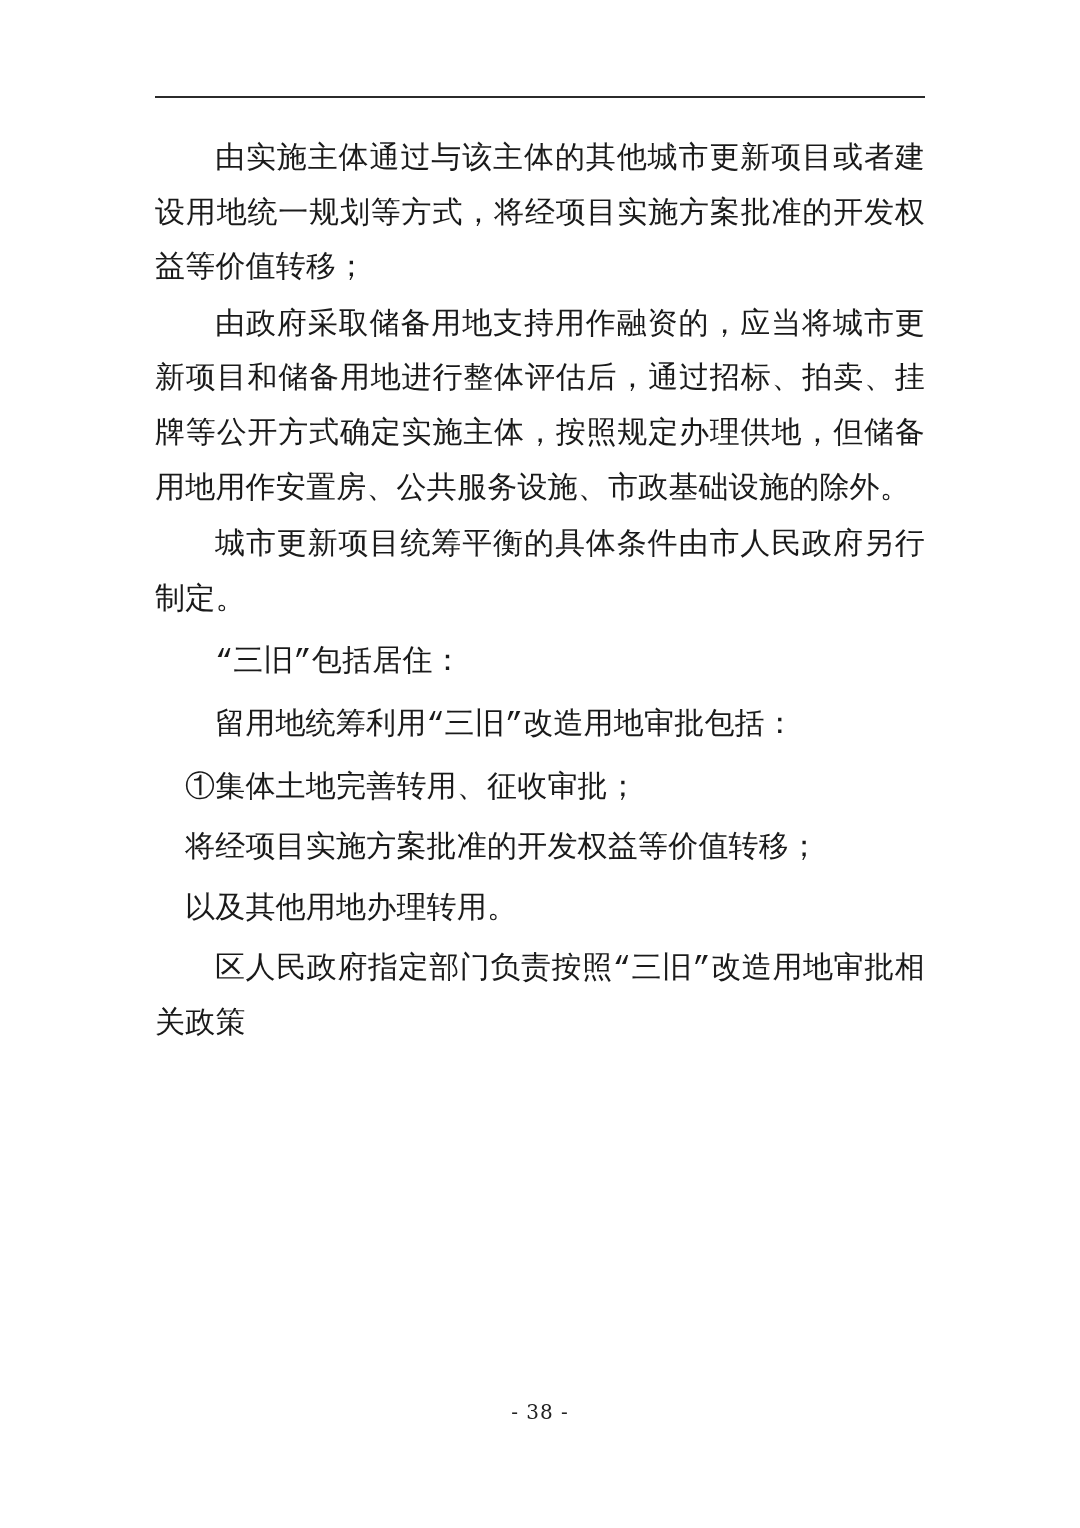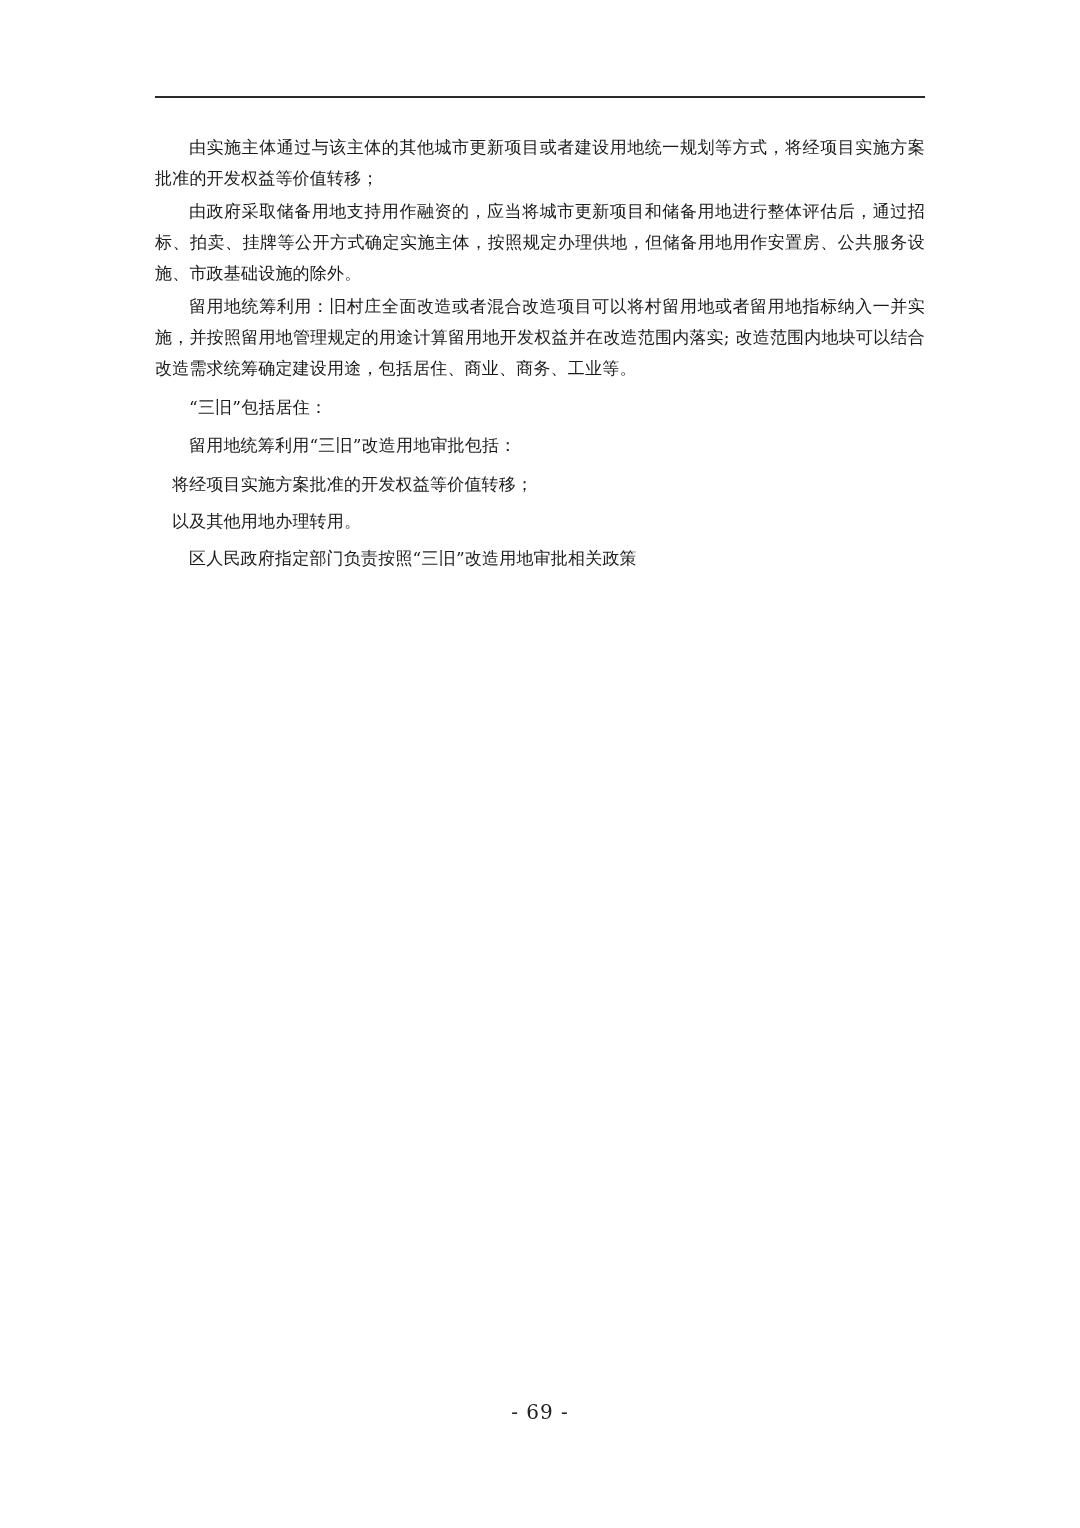--- a/index.html
+++ b/index.html
@@ -23,27 +23,28 @@
     top: 96px;
     width: 770px;
   }
   .top-rule {
     width: 100%;
     height: 0;
     border-top: 2px solid #2b2b2b;
     margin-bottom: 34px;
   }
   .para {
-    font-size: 17px;
+    font-size: 30px;
     line-height: 1.82;
     text-align: justify;
     text-justify: inter-ideograph;
     margin: 0 0 2px 0;
     letter-spacing: 0.2px;
     word-break: break-all;
+    font-family: Liberation Mono, monospace;
   }
   .para.indent {
     text-indent: 2em;
   }
   .para.list-item {
     text-indent: 1em;
     margin-bottom: 6px;
   }
   .para.tight {
     margin-bottom: 0;
@@ -67,27 +68,28 @@
 <body>
 
 <div class="page">
 
   <div class="content-area">
 
     <div class="top-rule"></div>
 
     <p class="para indent">由实施主体通过与该主体的其他城市更新项目或者建设用地统一规划等方式，将经项目实施方案批准的开发权益等价值转移；</p>
     <p class="para indent">由政府采取储备用地支持用作融资的，应当将城市更新项目和储备用地进行整体评估后，通过招标、拍卖、挂牌等公开方式确定实施主体，按照规定办理供地，但储备用地用作安置房、公共服务设施、市政基础设施的除外。</p>
-    <p class="para indent">留用地统筹利用：旧村庄全面改造或者混合改造项目可以将村留用地或者留用地指标纳入一并实施，并按照留用地管理规定的用途计算留用地开发权益并在改造范围内落实; 改造范围内地块可以结合改造需求统筹确定建设用途，包括居住、商业、商务、工业等。</p>
+    <p class="para indent">城市更新项目统筹平衡的具体条件由市人民政府另行制定。</p>
     <div class="spacer-sm"></div>
     <p class="para indent">“三旧”包括居住：</p>
     <div class="spacer-sm"></div>
     <p class="para indent">留用地统筹利用“三旧”改造用地审批包括：</p>
     <div class="spacer-sm"></div>
+    <p class="para list-item">①集体土地完善转用、征收审批；</p>
     <p class="para list-item">将经项目实施方案批准的开发权益等价值转移；</p>
     <p class="para list-item">以及其他用地办理转用。</p>
     <p class="para indent tight">区人民政府指定部门负责按照“三旧”改造用地审批相关政策</p>
 
   </div>
 
-  <div class="page-number">- 69 -</div>
+  <div class="page-number">- 38 -</div>
 
 </div>
 
 </body></html>

